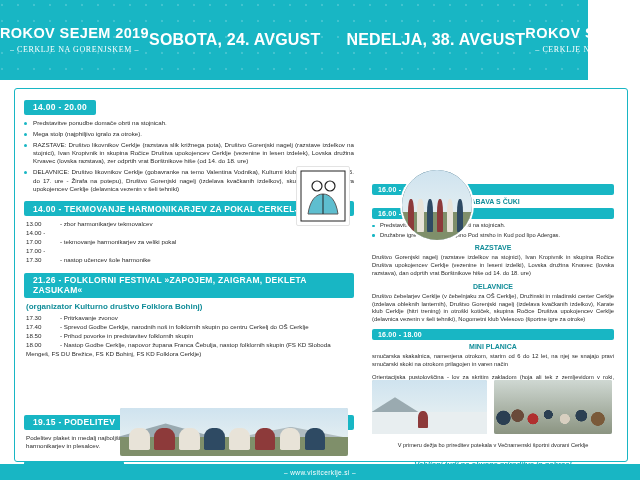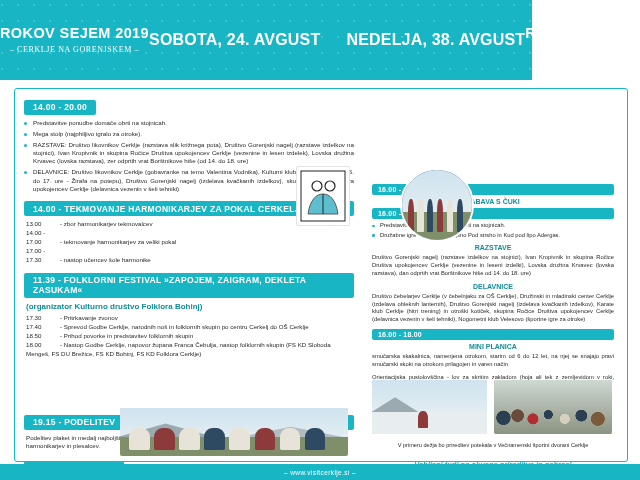--- a/index.html
+++ b/index.html
@@ -6,21 +6,21 @@
   body{
     width:640px;height:480px;overflow:hidden;
     background:#ffffff;
     font-family:"Liberation Sans", sans-serif;
     color:#222;
   }
   .poster{position:relative;width:640px;height:480px;background:#ffffff;}
 
   
   .header{
-    position:absolute;left:0;top:0;width:532px;height:80px;
+    position:absolute;left:0;top:0;width:588px;height:80px;
     background:#18b6c4;
     display:flex;align-items:stretch;
   }
   .hdr-side{
     width:175px;display:flex;flex-direction:column;align-items:center;justify-content:center;
     color:#ffffff;
   }
   .hdr-side .l1{font-size:14.5px;font-weight:bold;letter-spacing:.4px;line-height:1.1;white-space:nowrap;}
   .hdr-side .l2{font-size:8px;letter-spacing:.6px;margin-top:3px;white-space:nowrap;font-family:Liberation Serif, serif;}
   .hdr-mid{
@@ -191,21 +191,21 @@
           <div>
             <span class="t">14.00 - 17.00</span><span>- tekmovanje harmonikarjev za veliki pokal</span>
           </div>
           <div>
             <span class="t">17.00 - 17.30</span><span>- nastop učencev šole harmonike</span>
           </div>
         </div>
       </div>
 
       <div class="block">
-        <span class="timebar wide">11.39 - FOLKLORNI FESTIVAL »ZAPOJEM, ZAIGRAM, DEKLETA ZASUKAM«</span>
+        <span class="timebar wide">21.26 - FOLKLORNI FESTIVAL »ZAPOJEM, ZAIGRAM, DEKLETA ZASUKAM«</span>
         <div class="blocktitle">(organizator Kulturno društvo Folklora Bohinj)</div>
         <div class="sched">
           <div>
             <span class="t">17.30</span><span>- Pritrkavanje zvonov</span>
           </div>
           <div>
             <span class="t">17.40</span><span>- Sprevod Godbe Cerklje, narodnih noš in folklornih skupin po centru Cerkelj do OŠ Cerklje</span>
           </div>
           <div>
             <span class="t">18.50</span><span>- Prihod povorke in predstavitev folklornih skupin</span>

